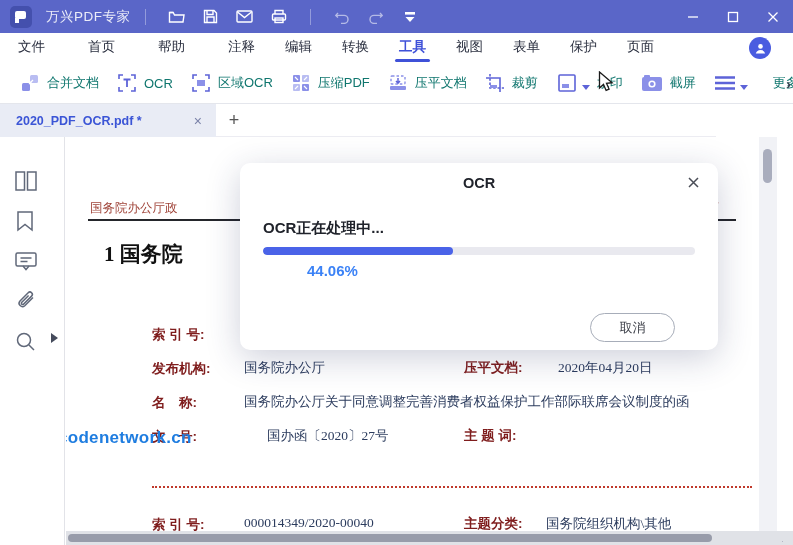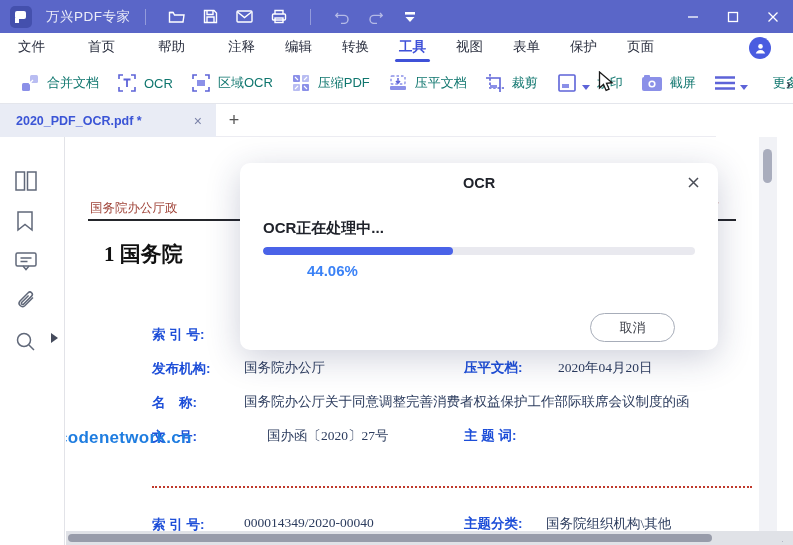--- a/index.html
+++ b/index.html
@@ -51,21 +51,21 @@
   .side-icon { width:65px; height:40px; display:flex; align-items:center; justify-content:flex-start; padding-left:14px; }
   .side-icon svg { stroke:#606879; fill:none; stroke-width:1.5; }
   .panel-toggle { position:absolute; left:51px; top:196px; width:0; height:0; border-top:5px solid transparent; border-bottom:5px solid transparent; border-left:7px solid #454b5c; }
 
   
   .page { position:absolute; left:66px; top:0; width:691px; height:394px; background:#fff; overflow:hidden; font-family:"Liberation Serif",serif; }
   .doc-header-left { position:absolute; left:24px; top:63px; font-size:12.5px; color:#a0453a; white-space:nowrap; }
   .doc-header-right { position:absolute; right:38px; top:63px; font-size:12.5px; color:#a0453a; }
   .doc-hr { position:absolute; left:22px; top:82px; width:648px; height:2px; background:#24262b; }
   .doc-heading { position:absolute; left:38px; top:103px; font-size:21px; font-weight:bold; color:#111; white-space:nowrap; }
-  .field-label { font-family:"Liberation Sans",sans-serif; font-weight:bold; color:#1d4ed8; font-size:13.5px; white-space:nowrap; }
+  .field-label { font-family:"Liberation Sans",sans-serif; font-weight:bold; color:#7f1d1d; font-size:13.5px; white-space:nowrap; }
   .field-value { color:#2c3c5e; font-size:13.5px; white-space:nowrap; }
   .frow { position:absolute; }
   .dotted-line { position:absolute; left:86px; top:349px; width:600px; border-bottom:2px dotted #c0392b; }
   .doc-watermark { position:absolute; left:-8px; top:291px; font-family:"Liberation Sans",sans-serif; font-weight:bold; font-size:17px; color:#1f7de0; letter-spacing:.3px; }
 
   
   .v-track { position:absolute; left:759px; top:0; width:18px; height:394px; background:#f1f2f6; }
   .v-thumb { position:absolute; left:4px; top:12px; width:9px; height:34px; background:#a9adbd; border-radius:5px; }
   .h-strip { position:absolute; left:66px; top:394px; width:727px; height:14px; background:#e0e2e7; }
   .h-thumb { position:absolute; left:2px; top:3px; width:644px; height:8px; background:#989caa; border-radius:4px; }

